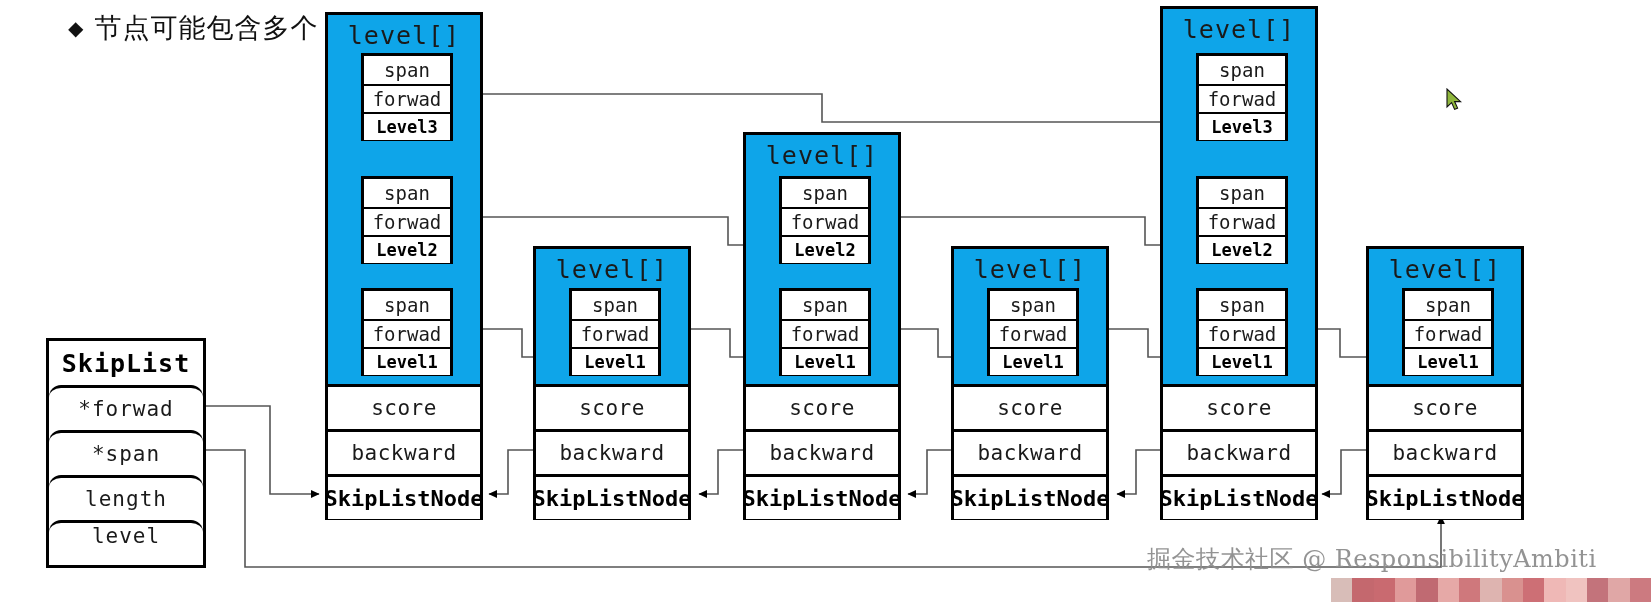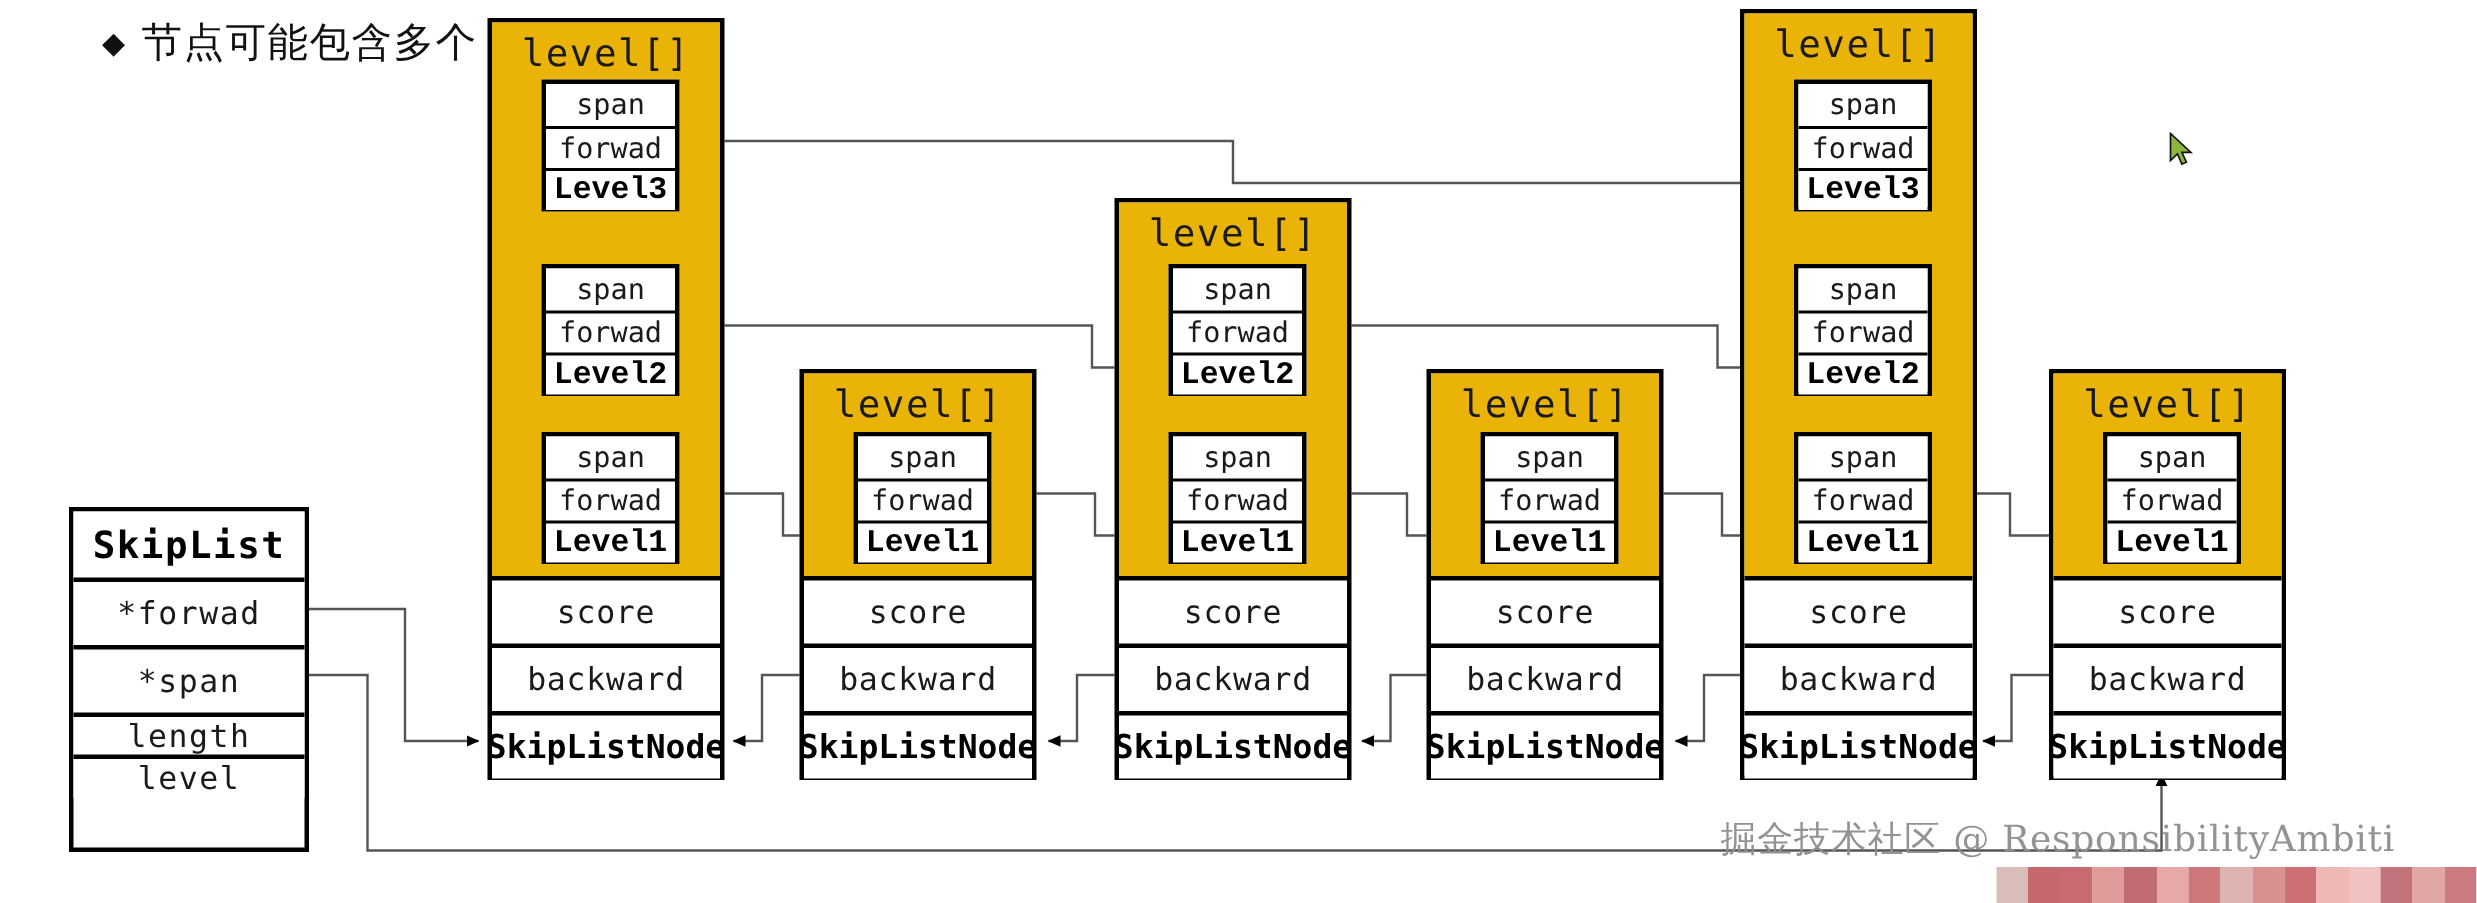--- a/index.html
+++ b/index.html
@@ -25,42 +25,42 @@
   .node{
     position:absolute;border:3px solid #000;background:#fff;box-sizing:border-box;
   }
   .cell{
     box-sizing:border-box;border-top:3px solid #000;background:#fff;
     display:flex;align-items:center;justify-content:center;
     font-size:21px;color:#1a1a1a;letter-spacing:0.5px;
   }
   .cell.bold{font-weight:bold;font-size:22px;letter-spacing:0px;color:#000;}
 
-  .levelarea{position:relative;box-sizing:border-box;background:#eab308;}
+  .levelarea{position:relative;box-sizing:border-box;background:#0ea5e9;}
   .levelcap{
     position:absolute;left:0;right:0;top:6px;text-align:center;
     font-size:25px;color:#1a1a1a;letter-spacing:1px;
   }
   .lvlbox{
     position:absolute;border:3px solid #000;box-sizing:border-box;background:#fff;
   }
   .lvlbox .r{
     box-sizing:border-box;height:28px;border-top:2.5px solid #000;background:#fff;
     display:flex;align-items:center;justify-content:center;
     font-size:19px;color:#1a1a1a;
   }
   .lvlbox .r.first{border-top:none;}
-  .lvlbox .r.lv{font-weight:bold;font-size:21px;letter-spacing:0px;color:#000;font-family:Liberation Mono, monospace;}
+  .lvlbox .r.lv{font-weight:bold;font-size:17px;letter-spacing:0px;color:#000;}
 
   
   .sl{position:absolute;border:3px solid #000;background:#fff;box-sizing:border-box;}
   .sl .row{
     box-sizing:border-box;border-top:3px solid #000;background:#fff;
     display:flex;align-items:center;justify-content:center;
-    font-size:21px;color:#1a1a1a;letter-spacing:1px;
+    font-size:21px;color:#1a1a1a;letter-spacing:1px;border-radius:12px;
   }
   .sl .row.first{border-top:none;font-weight:bold;font-size:25px;color:#000;}
 
   
   .watermark{
     position:absolute;left:1147px;top:543px;
     font-family:"DejaVu Serif","Liberation Serif",serif;
     font-size:24px;color:#8e8e8e;white-space:nowrap;letter-spacing:0.5px;
     opacity:.95;
   }
@@ -113,21 +113,21 @@
       <path d="M957,450 L927,450 L927,494 L908,494" marker-end="url(#ah)"></path>
       <path d="M1166,450 L1136,450 L1136,494 L1117,494" marker-end="url(#ah)"></path>
       <path d="M1371,450 L1341,450 L1341,494 L1322,494" marker-end="url(#ah)"></path>
     </g>
   </svg>
 
   <div class="sl" style="left:46px;top:338px;width:160px;height:230px;">
     <div class="row first" style="height:44px;">SkipList</div>
     <div class="row" style="height:45px;">*forwad</div>
     <div class="row" style="height:45px;">*span</div>
-    <div class="row" style="height:28px;">length</div>
+    <div class="row" style="height:45px;">length</div>
     <div class="row" style="height:29px;">level</div>
   </div>
 
   <div class="node" style="left:325px;top:12px;width:158px;height:508px;">
     <div class="levelarea" style="height:369px;">
       <div class="levelcap">level[]</div>
       <div class="lvlbox" style="left:33px;top:38px;width:92px;height:88px;">
         <div class="r first">span</div>
         <div class="r">forwad</div>
         <div class="r lv">Level3</div>

